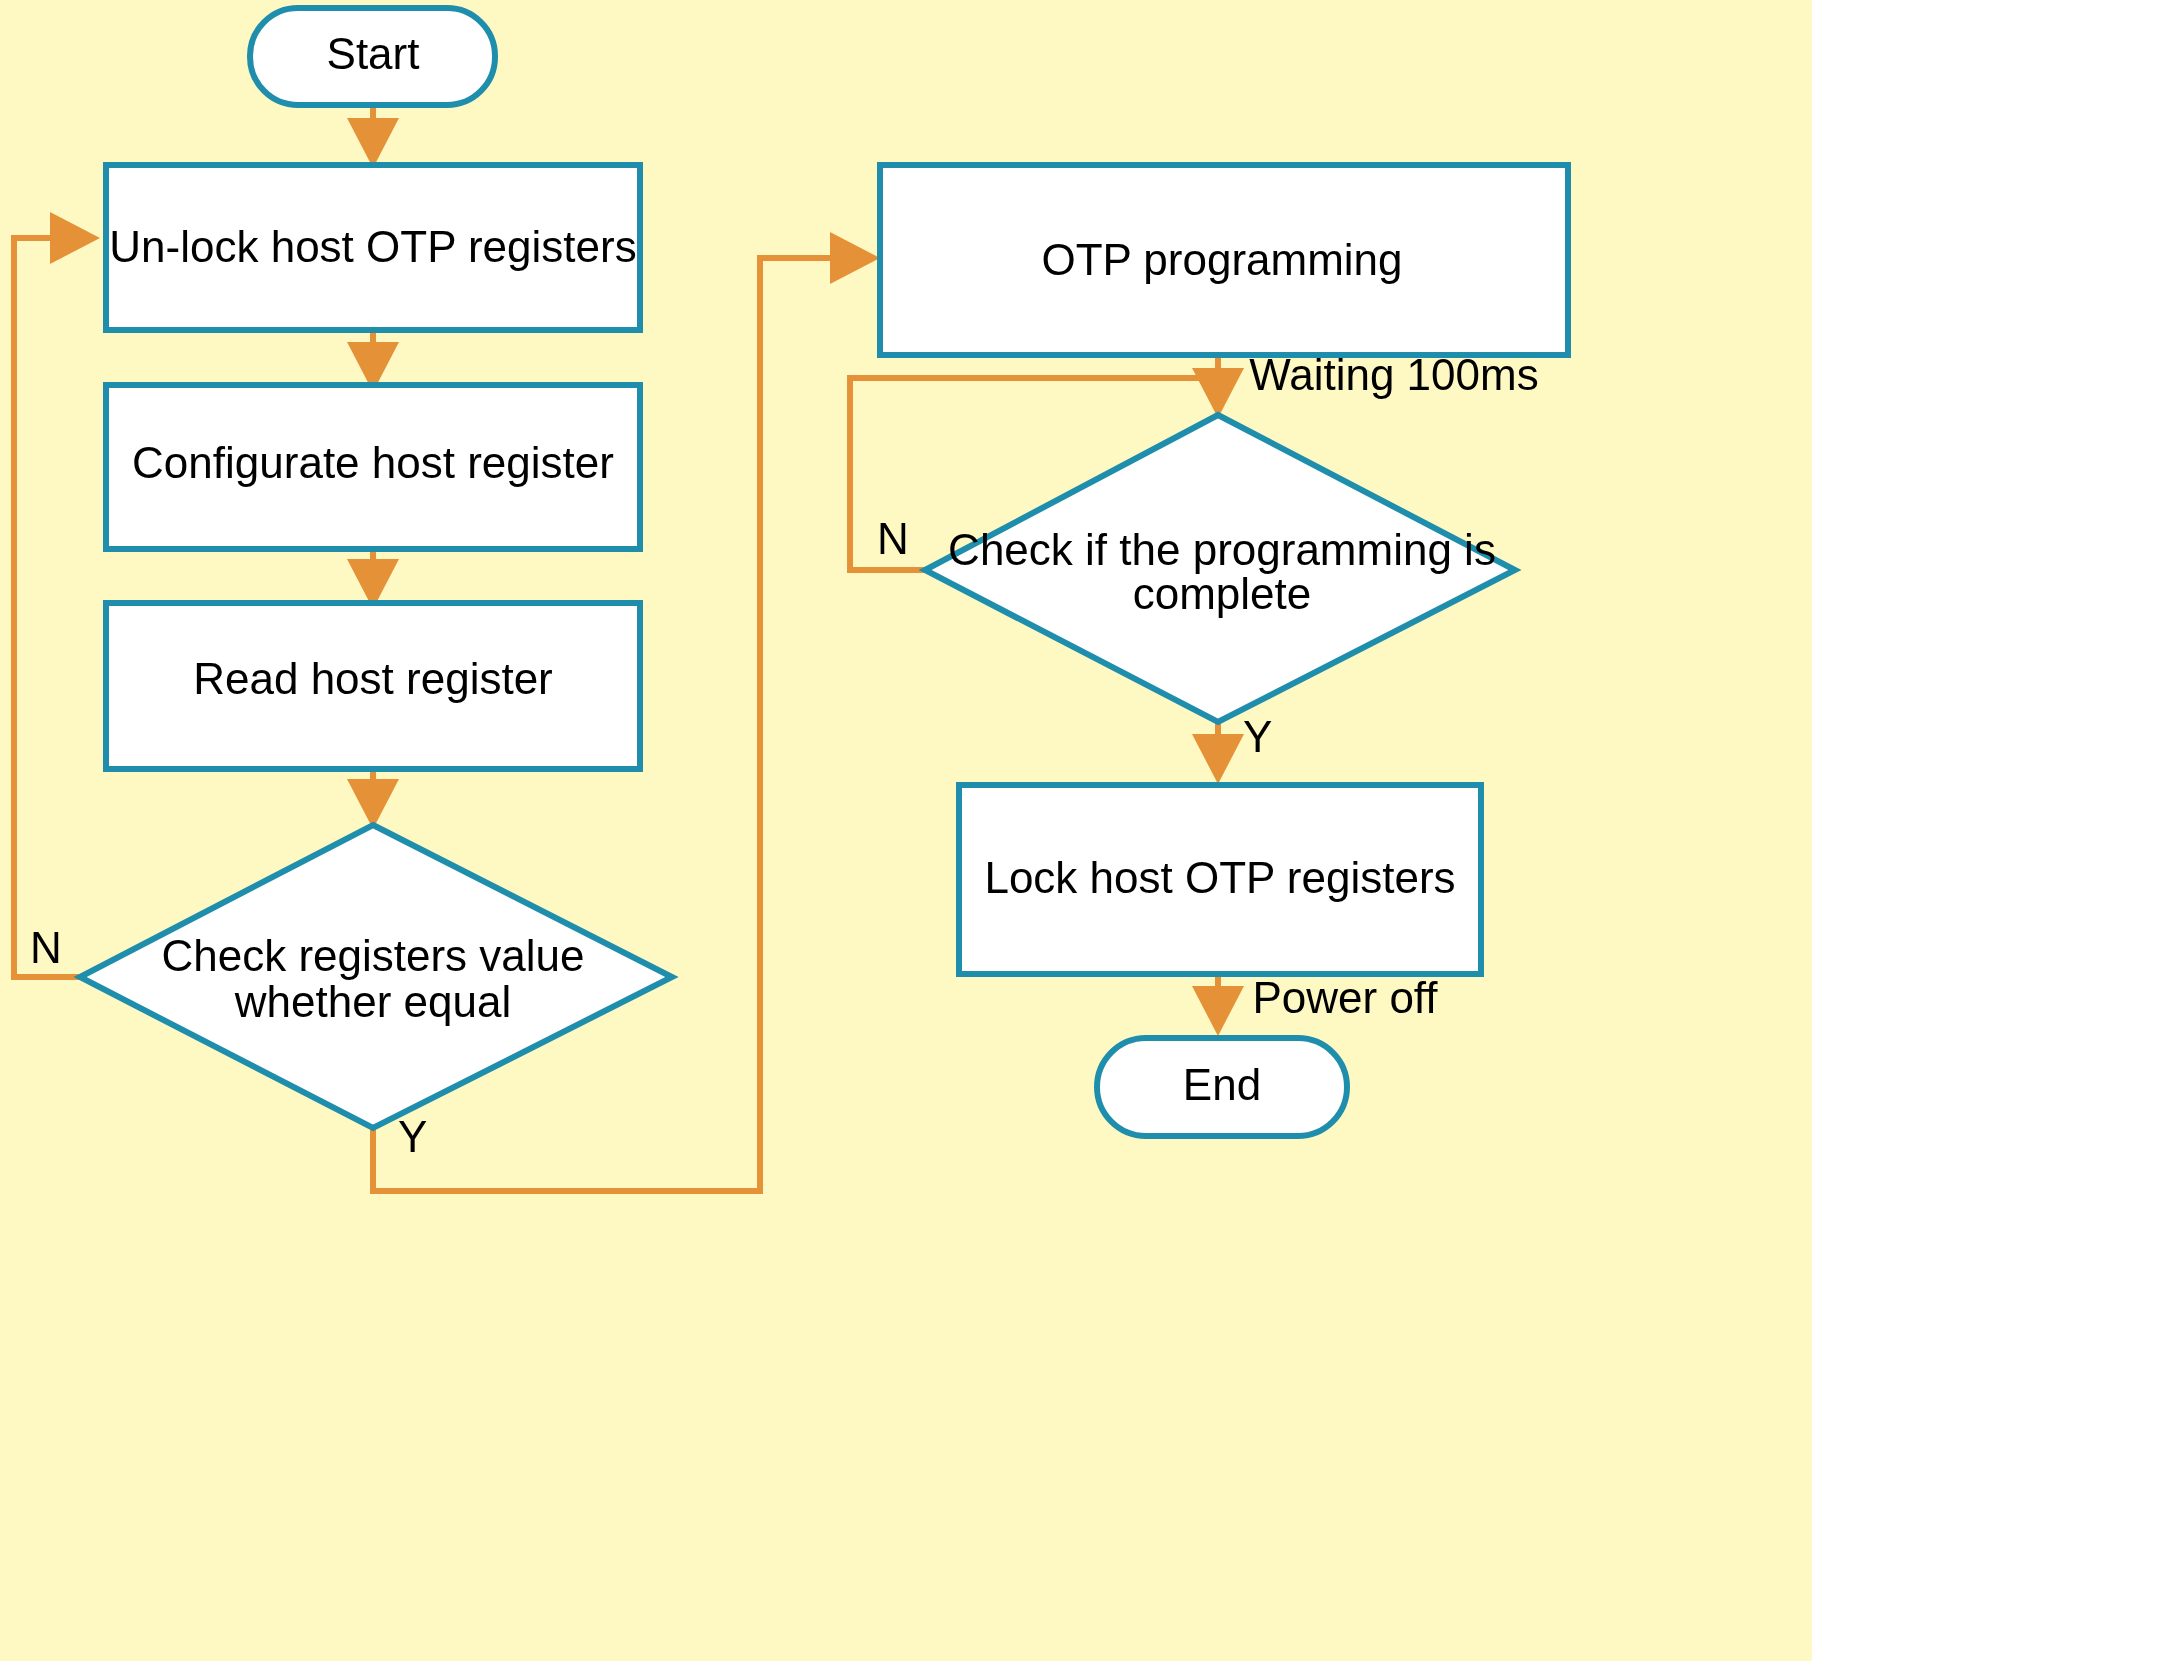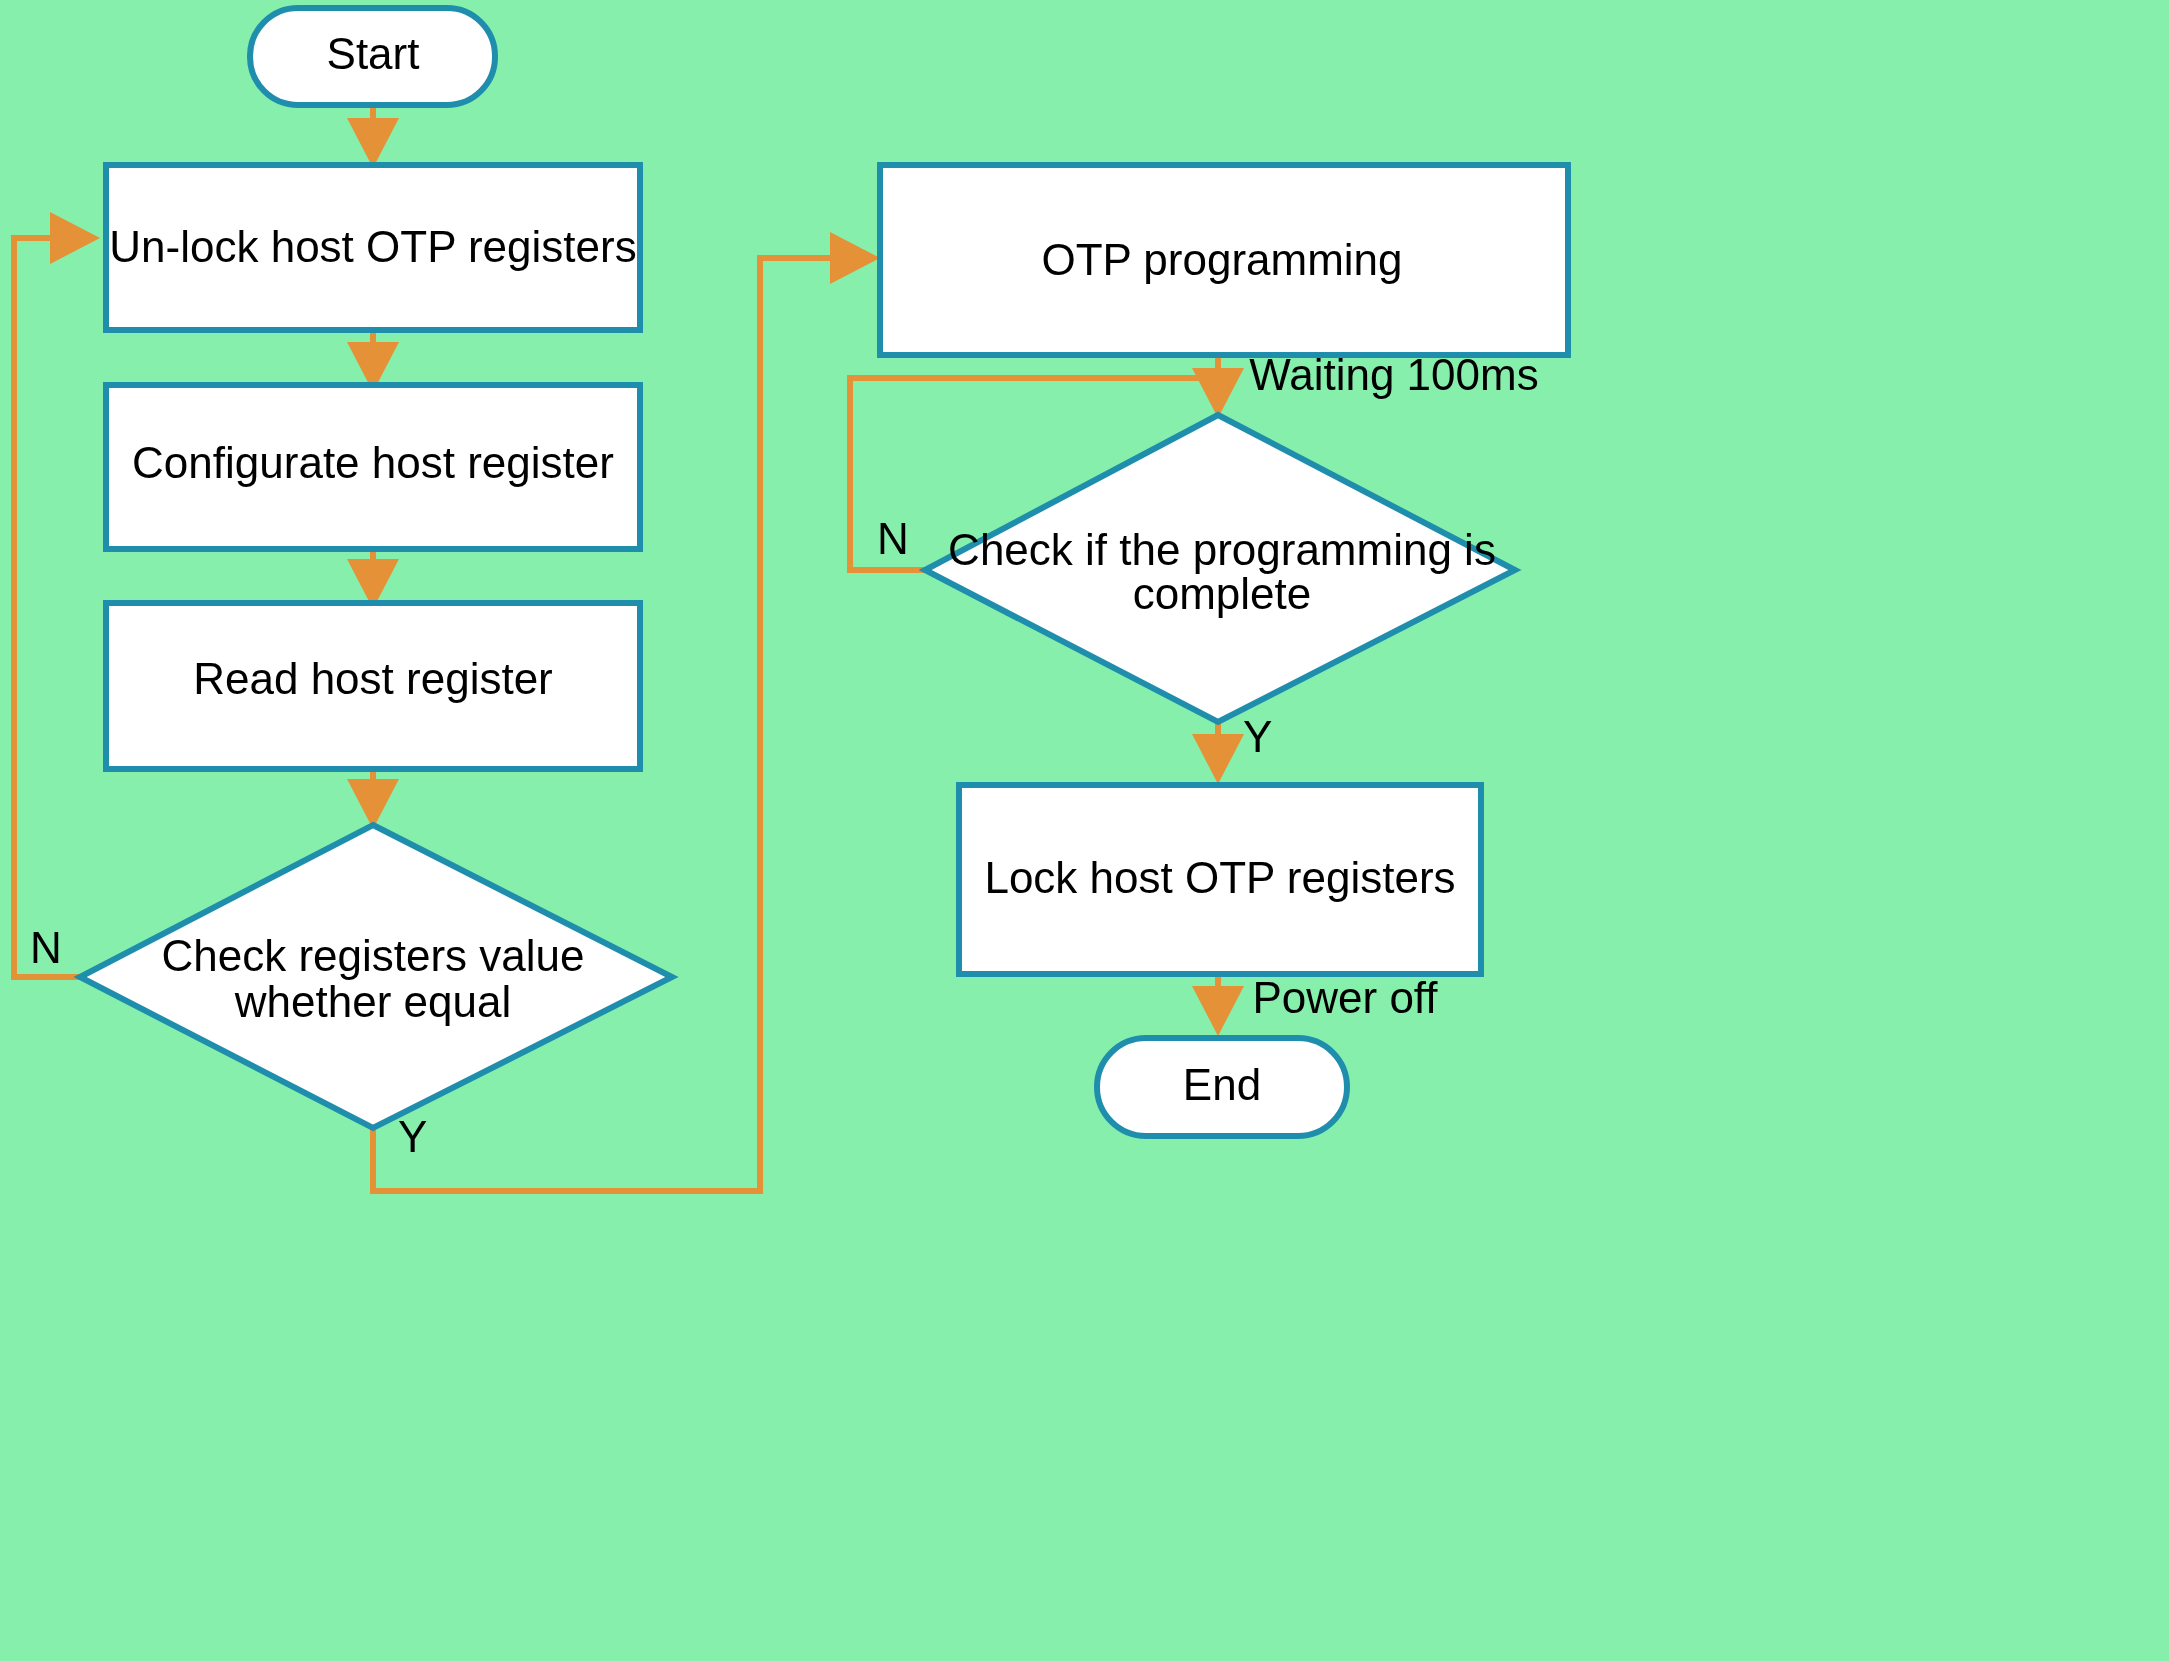--- a/index.html
+++ b/index.html
@@ -8,23 +8,23 @@
     background: #ffffff;
   }
   body {
     width: 2169px;
     height: 1661px;
     font-family: "Liberation Sans", sans-serif;
     overflow: hidden;
   }
   #flowchart-root {
     position: relative;
-    width: 2169px;
+    width: 1812px;
     height: 1661px;
-    background: #86efac;
+    background: #fef9c3;
   }
   svg#flow-svg {
     position: absolute;
     top: 0;
     left: 0;
     width: 2169px;
     height: 1661px;
     display: block;
   }
   .node-shape {

